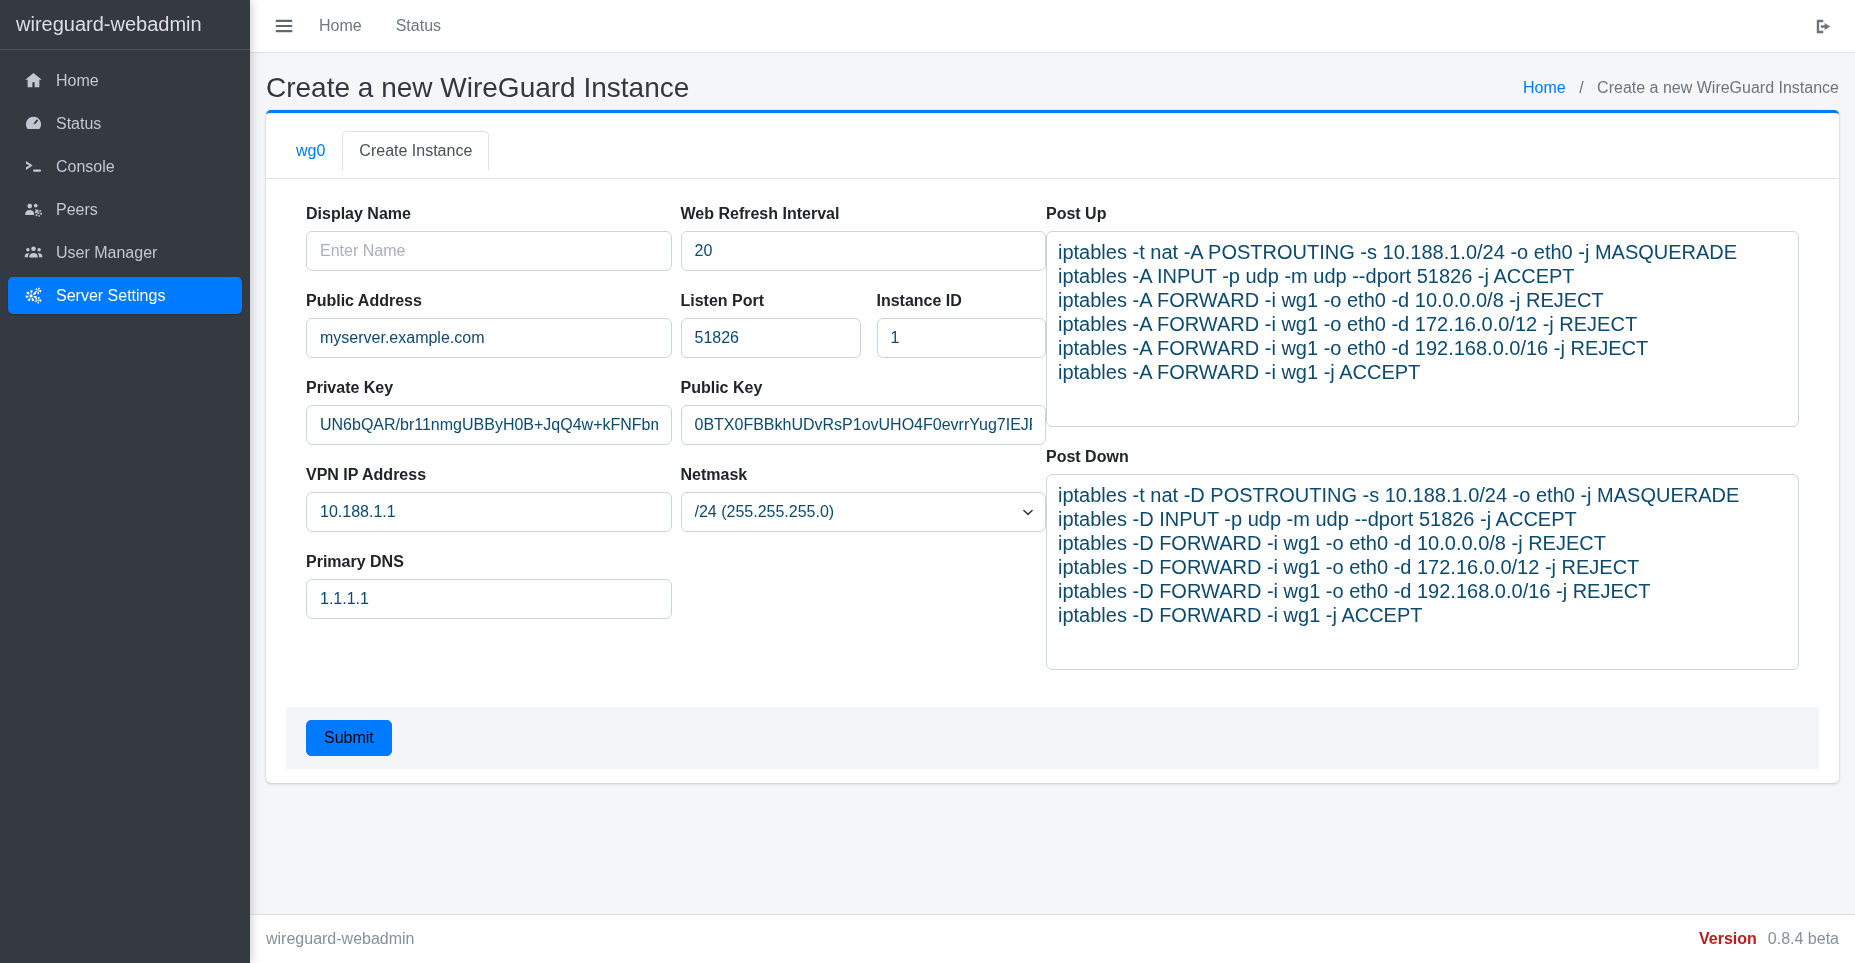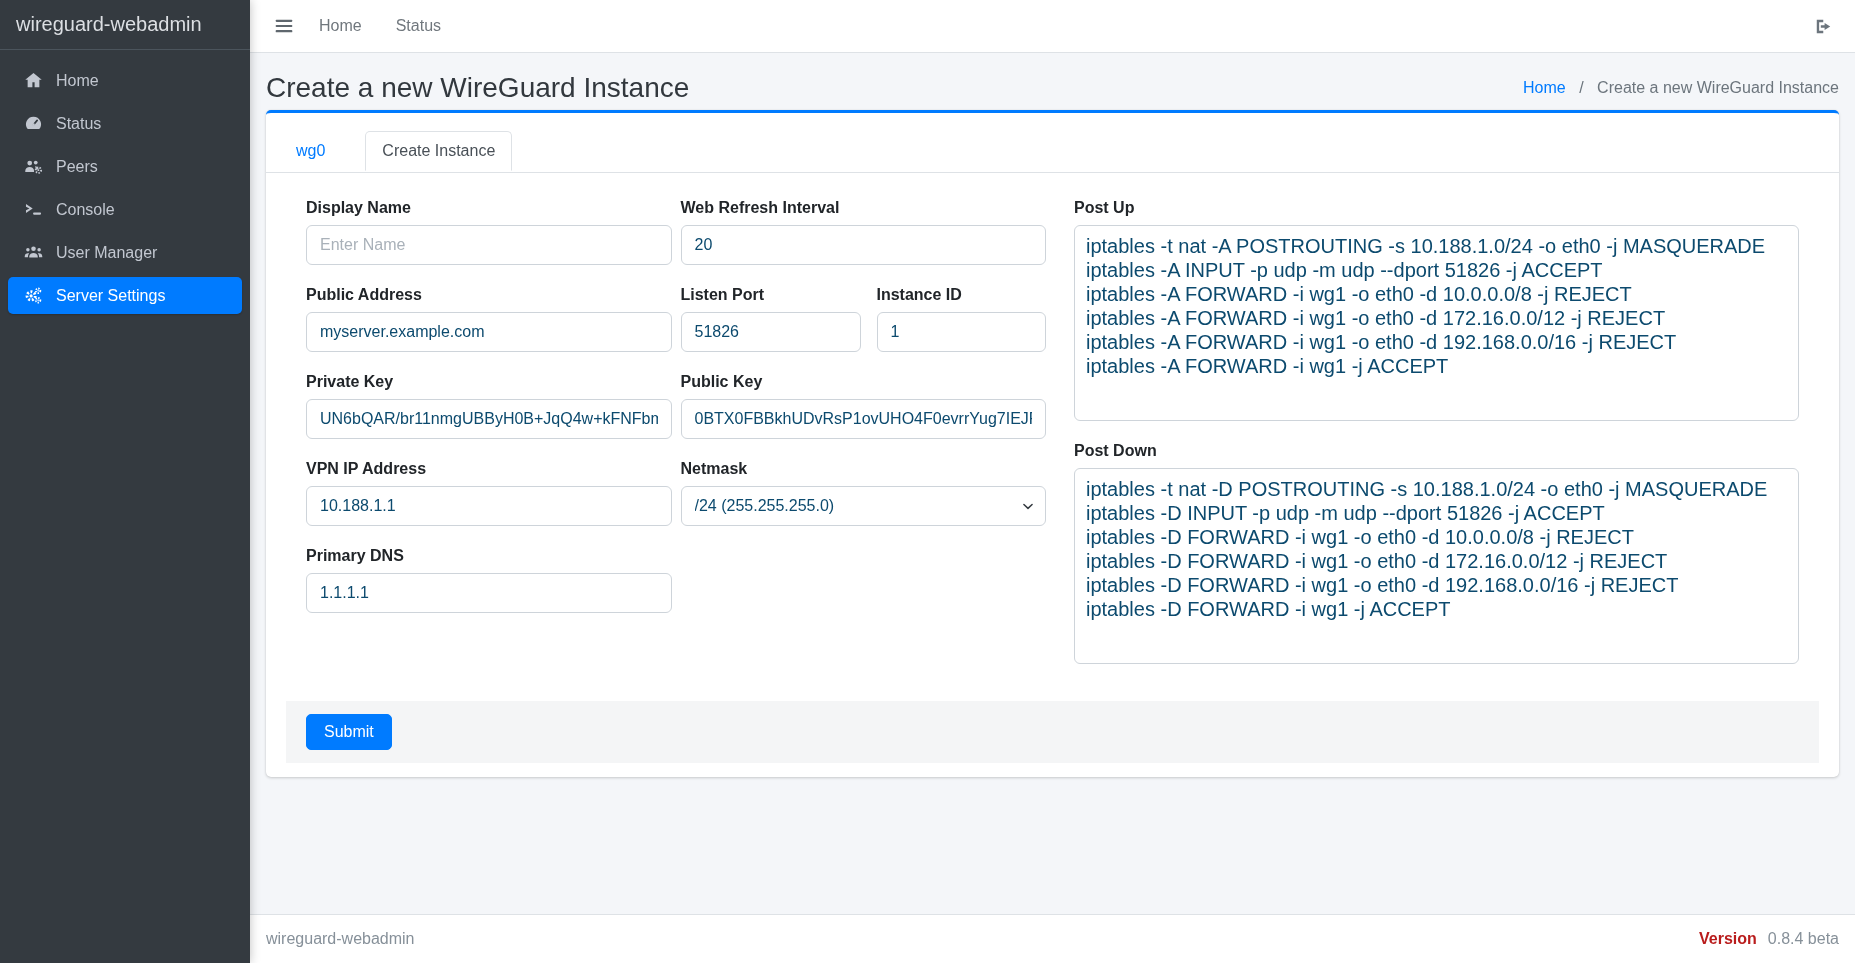--- a/index.html
+++ b/index.html
@@ -78,43 +78,42 @@
 
   
   .card {
     background: #ffffff;
     margin: 0 16px;
     border-top: 3px solid #007bff;
     border-radius: 5px;
     box-shadow: 0 0 1px rgba(0,0,0,.125), 0 1px 3px rgba(0,0,0,.18);
   }
   .card-header {
-    padding: 18px 13px 2px 13px;
+    padding: 18px 13px 8px 13px;
     border-bottom: 1px solid #dee2e6;
     display: flex;
-    gap: 23px;
   }
   .tab {
     font-size: 16px;
     padding: 10px 16px;
     margin-bottom: -1px;
     border: 1px solid transparent;
     border-radius: 5px 5px 0 0;
     cursor: pointer;
     text-decoration: none;
   }
   .tab.inactive { color: #007bff; }
   .tab.active {
     color: #495057;
     background: #ffffff;
     border-color: #dee2e6 #dee2e6 #ffffff #dee2e6;
   }
   .card-body { padding: 26px 20px 14px 20px; }
 
-  .form-flex { display: flex; gap: 28px; padding: 0 20px; }
+  .form-flex { display: flex; gap: 0; padding: 0 20px; }
   .left-block {
     width: 740px; flex: 0 0 740px;
     display: grid; grid-template-columns: 1fr 1fr; column-gap: 9px;
     align-content: start;
   }
   .right-block { flex: 1; min-width: 0; }
 
   .form-group { margin-bottom: 21px; }
   .form-label {
     display: block;
@@ -170,21 +169,21 @@
   textarea::-webkit-scrollbar-button:single-button { display: block; height: 14px; background: #f0f0f0; }
 
   .postdown-group { margin-top: 14px; }
 
   .submit-strip {
     margin-top: 16px;
     background: #f4f5f6;
     padding: 13px 20px;
   }
   .btn-primary {
-    background: #007bff; color: #ffffff;
+    background: #007bff; color: #000000;
     border: 1px solid #007bff;
     border-radius: 5px;
     font-size: 16px;
     font-family: inherit;
     padding: 8px 17px;
     cursor: pointer;
   }
 
   
   .footer {
@@ -222,39 +221,39 @@
             <line x1="12" y1="13.5" x2="16.6" y2="8" stroke="#343a40" stroke-width="2.2" stroke-linecap="round"></line>
             <circle cx="12" cy="13.5" r="1.7" fill="currentColor"></circle>
           </svg>
         </span>
         <span class="nav-label">Status</span>
       </div>
 
       <div class="nav-item">
         <span class="nav-icon">
           <svg viewBox="0 0 24 24" fill="currentColor">
+            <path d="M2.5 5.2 11 10.8l-8.5 5.6v-3.4l4.4-2.2-4.4-2.2V5.2z"></path>
+            <rect x="11.5" y="15.7" width="10" height="2.8" rx="1"></rect>
+          </svg>
+        </span>
+        <span class="nav-label">Console</span>
+      </div>
+
+      <div class="nav-item">
+        <span class="nav-icon">
+          <svg viewBox="0 0 24 24" fill="currentColor">
             <circle cx="7.2" cy="7.6" r="3"></circle>
             <path d="M1.6 17.6c0-3 2.5-5 5.6-5 3 0 5.5 2 5.5 5v1.2H1.6v-1.2z"></path>
             <circle cx="14.8" cy="7" r="2.4"></circle>
             <path d="M13.9 11.7c2.6.2 4.6 1.7 4.6 4.1h-3.6c-.2-1.7-.5-3-1-4.1z" opacity=".95"></path>
             <circle cx="18.2" cy="16.6" r="3.4" fill="none" stroke="currentColor" stroke-width="2.4" stroke-dasharray="1.8 1.6"></circle>
             <circle cx="18.2" cy="16.6" r="1.2"></circle>
           </svg>
         </span>
         <span class="nav-label">Peers</span>
-      </div>
-
-      <div class="nav-item">
-        <span class="nav-icon">
-          <svg viewBox="0 0 24 24" fill="currentColor">
-            <path d="M2.5 5.2 11 10.8l-8.5 5.6v-3.4l4.4-2.2-4.4-2.2V5.2z"></path>
-            <rect x="11.5" y="15.7" width="10" height="2.8" rx="1"></rect>
-          </svg>
-        </span>
-        <span class="nav-label">Console</span>
       </div>
 
       <div class="nav-item">
         <span class="nav-icon">
           <svg viewBox="0 0 24 24" fill="currentColor">
             <circle cx="12" cy="7.2" r="2.9"></circle>
             <path d="M6.6 17.4c0-3 2.4-4.9 5.4-4.9s5.4 1.9 5.4 4.9v1H6.6v-1z"></path>
             <circle cx="4.9" cy="8.4" r="2.2"></circle>
             <path d="M.9 16.9c0-2.4 1.8-3.9 4-3.9.6 0 1.2.1 1.7.3-1 .9-1.6 2.1-1.6 3.6v1H.9v-1z"></path>
             <circle cx="19.1" cy="8.4" r="2.2"></circle>

